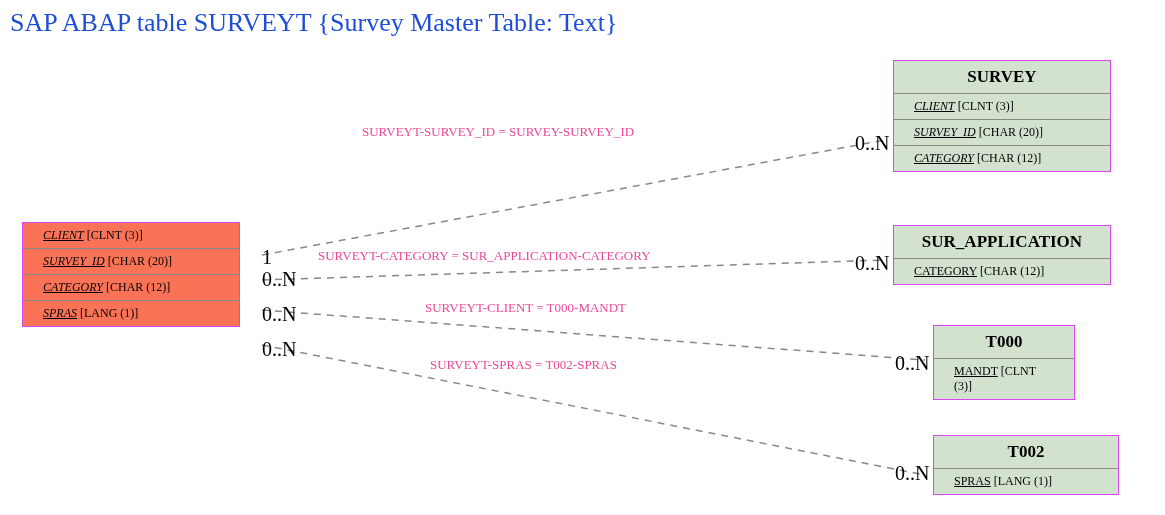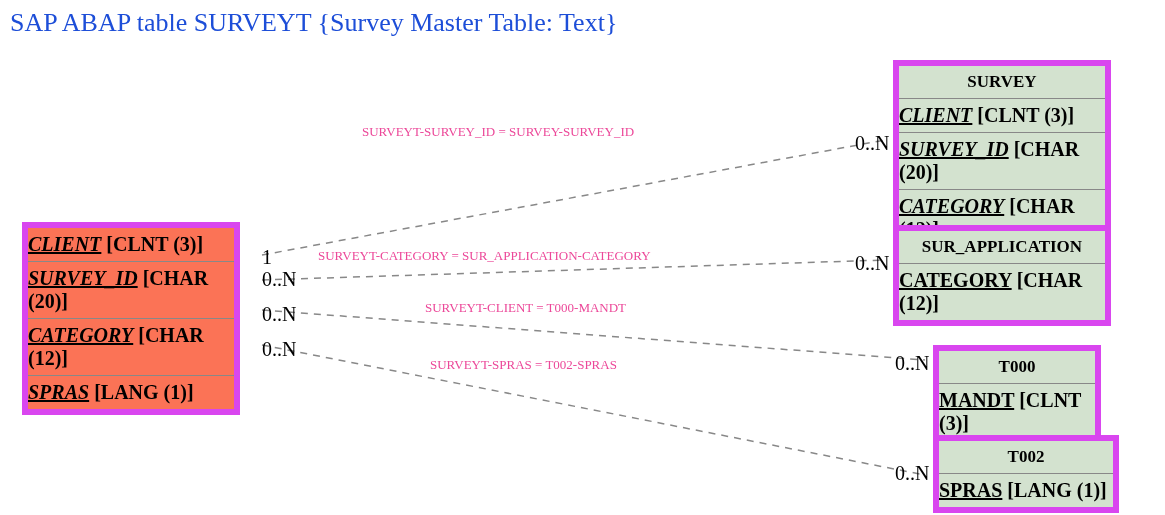--- a/index.html
+++ b/index.html
@@ -13,39 +13,38 @@
   }
   .title {
     position: absolute;
     top: 8px;
     left: 10px;
     font-size: 26px;
     color: #1d4ed8;
   }
   .entity {
     position: absolute;
-    border: 6px solid #d946ef;
+    border: 1px solid #d946ef;
     background: #d3e2cf;
     font-size: 16px;
   }
   .entity.primary {
     background: #fb7356;
   }
   .entity .hdr {
     text-align: center;
     font-weight: bold;
     border-bottom: 1px solid #888;
     padding: 6px 10px;
     font-size: 17px;
   }
   .entity .row {
     border-bottom: 1px solid #888;
-    padding: 5px 0;
-    font-size: 20px;
-    font-weight: bold;
+    padding: 5px 20px;
+    font-size: 12px;
   }
   .entity .row:last-child { border-bottom: none; }
   .underlined { text-decoration: underline; }
   .italic { font-style: italic; }
   .svg-lines {
     position: absolute;
     top: 0; left: 0;
     width: 1165px; height: 515px;
     pointer-events: none;
   }
@@ -101,21 +100,21 @@
   <div class="row"><span class="italic underlined">CLIENT</span> <span>[CLNT (3)]</span></div>
   <div class="row"><span class="italic underlined">SURVEY_ID</span> <span>[CHAR (20)]</span></div>
   <div class="row"><span class="italic underlined">CATEGORY</span> <span>[CHAR (12)]</span></div>
 </div>
 
 <div class="entity" style="left:893px; top:225px; width:218px;">
   <div class="hdr">SUR_APPLICATION</div>
   <div class="row"><span class="underlined">CATEGORY</span> <span>[CHAR (12)]</span></div>
 </div>
 
-<div class="entity" style="left:933px; top:325px; width:168px;margin-top:20px;">
+<div class="entity" style="left:933px; top:325px; width:142px;">
   <div class="hdr">T000</div>
   <div class="row"><span class="underlined">MANDT</span> <span>[CLNT (3)]</span></div>
 </div>
 
 <div class="entity" style="left:933px; top:435px; width:186px;">
   <div class="hdr">T002</div>
   <div class="row"><span class="underlined">SPRAS</span> <span>[LANG (1)]</span></div>
 </div>
 
 </body></html>

